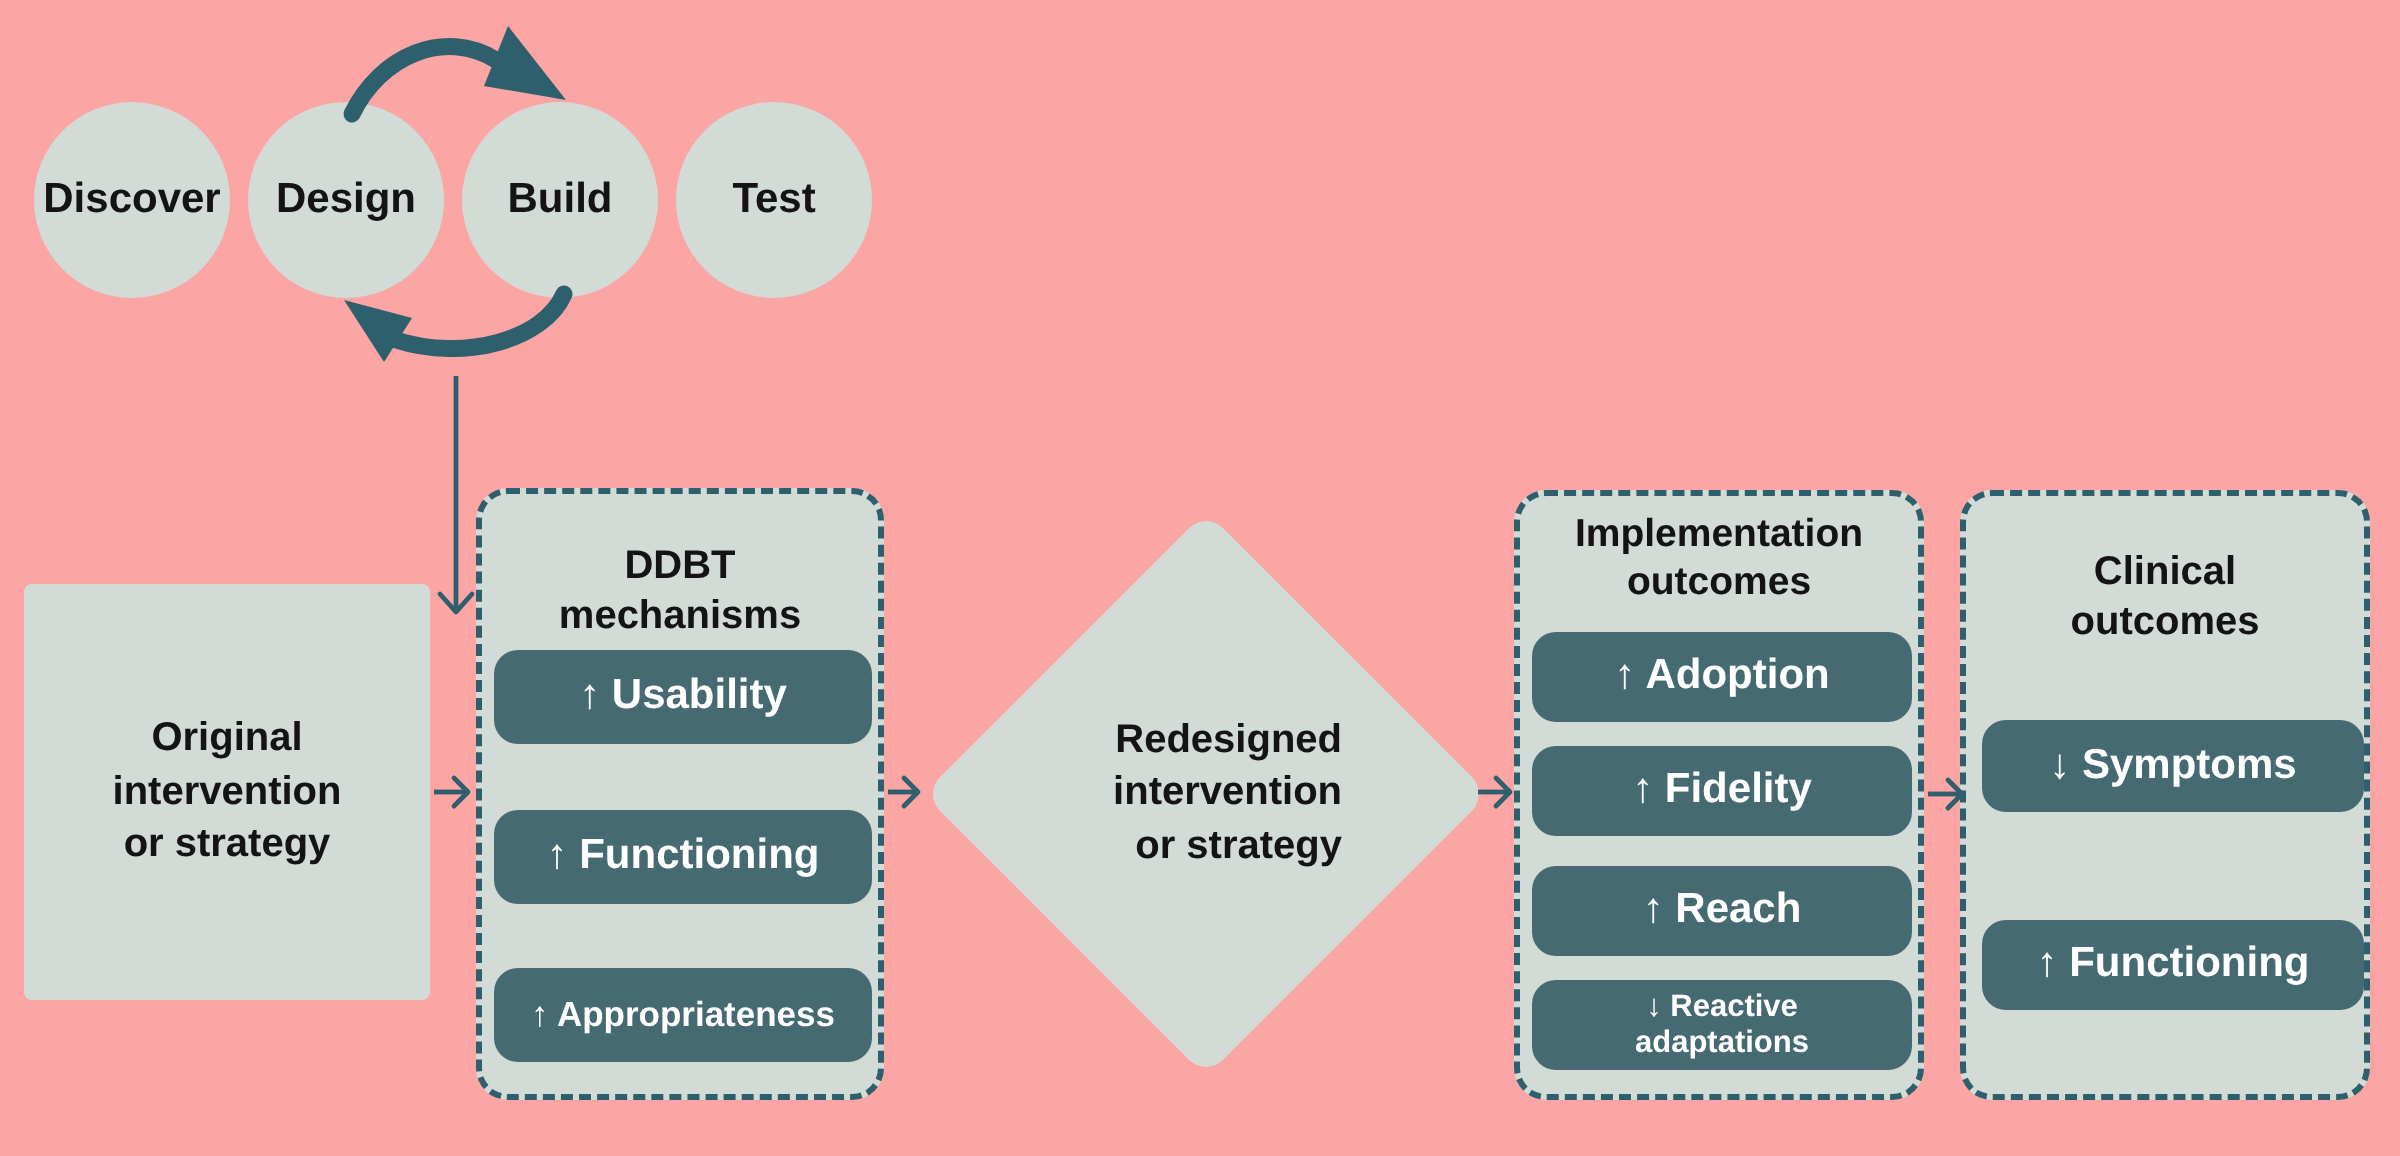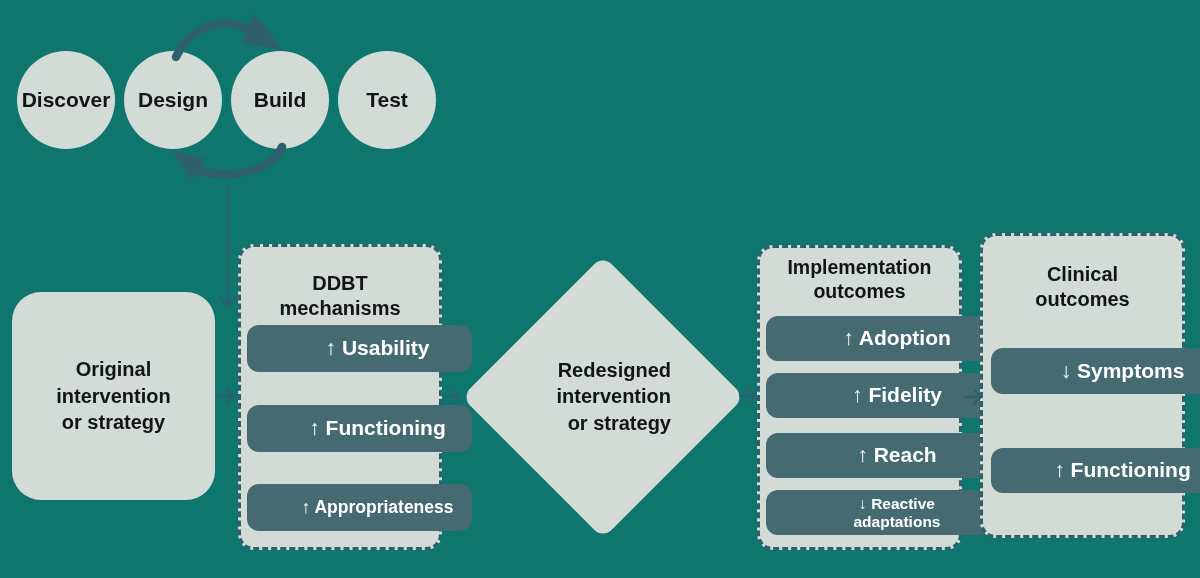--- a/index.html
+++ b/index.html
@@ -4,47 +4,47 @@
 <style>
   :root{
     --sage:#d2dbd6;
     --teal:#2e5f6d;
     --pill:#456a71;
     --ink:#141414;
   }
   html,body{margin:0;padding:0;background:#ffffff;}
   body{font-family:"Liberation Sans", sans-serif;}
   .canvas{
-    position:relative;width:1200px;height:578px;background:#0f766e;overflow:hidden;
+    position:relative;width:1200px;height:578px;background:#fca5a5;overflow:hidden;
   }
   .circle{
     position:absolute;width:98px;height:98px;border-radius:50%;
     background:var(--sage);display:flex;align-items:center;justify-content:center;
     font-size:21px;font-weight:700;color:var(--ink);
   }
   .solid-box{
-    position:absolute;background:var(--sage);border-radius:29px;
+    position:absolute;background:var(--sage);border-radius:4px;
     display:flex;align-items:center;justify-content:center;
   }
   .dashed-box{
     position:absolute;background:var(--sage);
     border:3.5px dashed var(--teal);border-radius:16px;box-sizing:border-box;
   }
   .box-title{
     position:absolute;left:50%;transform:translateX(-50%);
     text-align:center;font-weight:700;color:var(--ink);line-height:1.25;
   }
   .box-label{
     text-align:center;font-weight:700;color:var(--ink);
     font-size:20px;line-height:1.32;
   }
   .pill{
     position:absolute;background:var(--pill);border-radius:12px;
     color:#ffffff;font-weight:700;display:flex;align-items:center;justify-content:center;
-    text-align:center;line-height:1.15;padding-left:36px;
+    text-align:center;line-height:1.15;
   }
   .pill span{display:block;}
   .diamond-shape{
     position:absolute;left:503px;top:297px;width:200px;height:200px;
     background:var(--sage);border-radius:12px;transform:rotate(45deg);
   }
   .diamond-label{
     position:absolute;left:535px;top:357px;width:136px;
     text-align:right;font-weight:700;font-size:20px;line-height:1.32;color:var(--ink);
   }
@@ -99,21 +99,21 @@
       <span>↑ Fidelity</span>
     </div>
     <div class="pill" style="left:6px;top:242px;width:190px;height:45px;font-size:15.5px">
       <span style="max-width:110px">↓ Reactive adaptations</span>
     </div>
     <div class="pill" style="left:6px;top:185px;width:190px;height:45px;font-size:21px">
       <span>↑ Reach</span>
     </div>
   </div>
 
-  <div class="dashed-box" style="left:980px;top:233px;width:205px;height:305px">
+  <div class="dashed-box" style="left:980px;top:245px;width:205px;height:305px">
     <div class="box-title" style="top:26px;width:120px;font-size:20px">Clinical outcomes</div>
     <div class="pill" style="left:8px;top:112px;width:191px;height:46px;font-size:21px">
       <span>↓ Symptoms</span>
     </div>
     <div class="pill" style="left:8px;top:212px;width:191px;height:45px;font-size:21px">
       <span>↑ Functioning</span>
     </div>
   </div>
 
   <svg class="arrows" width="1200" height="578" viewBox="0 0 1200 578">

